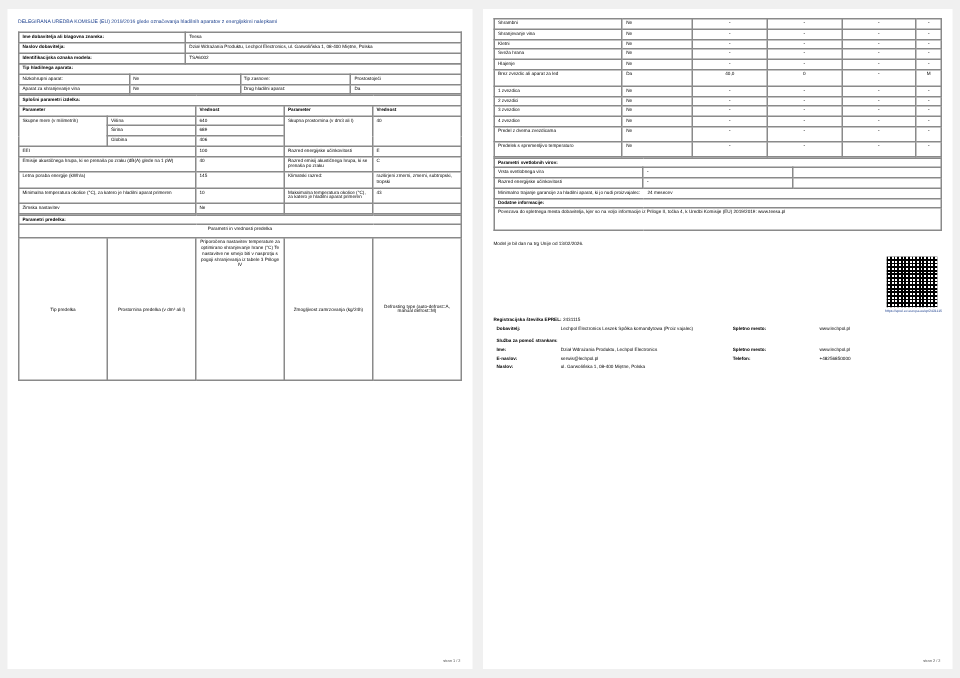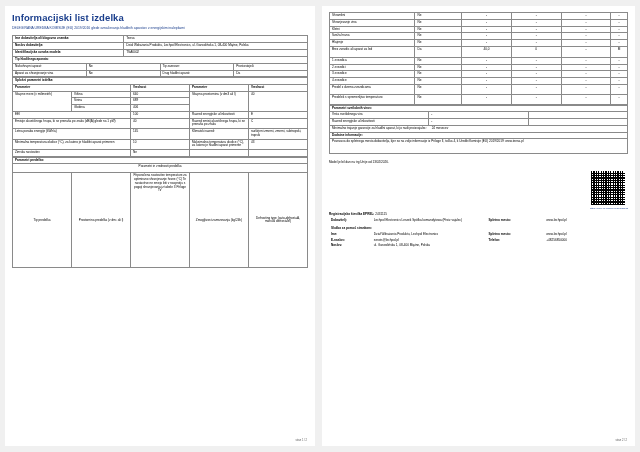--- a/index.html
+++ b/index.html
@@ -68,21 +68,20 @@
   .qr-wrap{text-align:center;}
   .qr-link{font-size:2.3px;color:#1a3e8c;display:block;margin-top:1px;word-break:break-all;}
   .modelline{font-size:3.1px;margin:6px 0 6px 0;}
   .tl{font-size:3.1px;line-height:1.3;}
 </style>
 </head>
 <body>
 
 <div class="page page-left">
 
-  <div class="title">Informacijski list izdelka</div>
   <div class="subtitle">DELEGIRANA UREDBA KOMISIJE (EU) 2019/2016 glede označevanja hladilnih aparatov z energijskimi nalepkami</div>
 
   <table>
     <tbody>
         <tr>
       <td class="b" style="width:36%">Ime dobavitelja ali blagovna znamka:</td>
       <td>Teesa</td>
     </tr>
     <tr>
       <td class="b">Naslov dobavitelja:</td>

